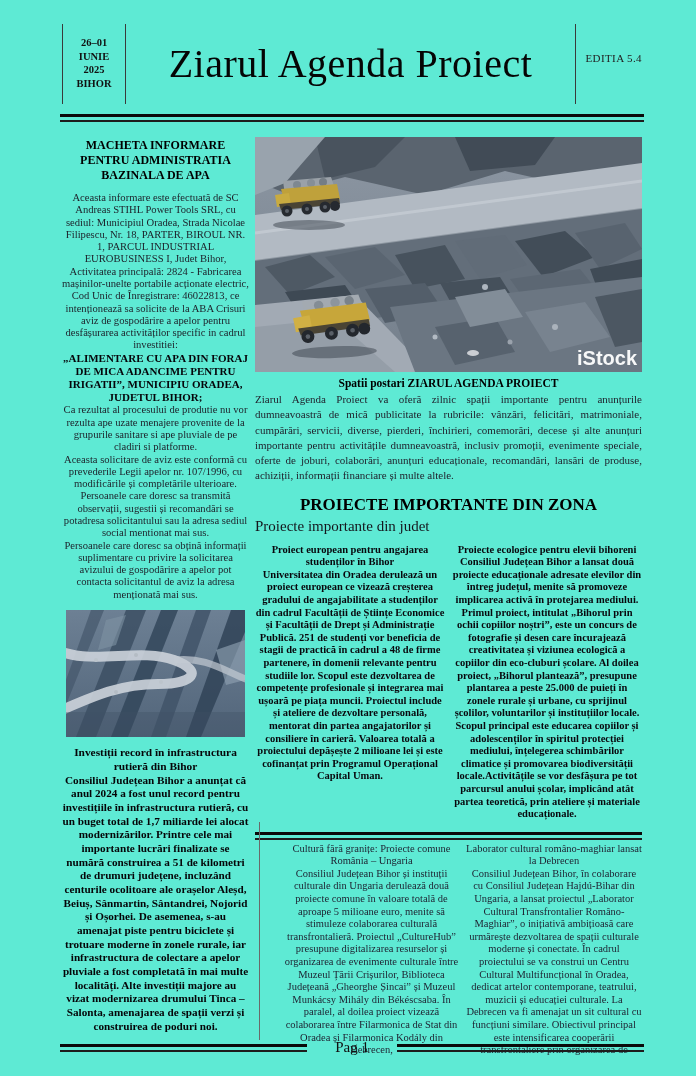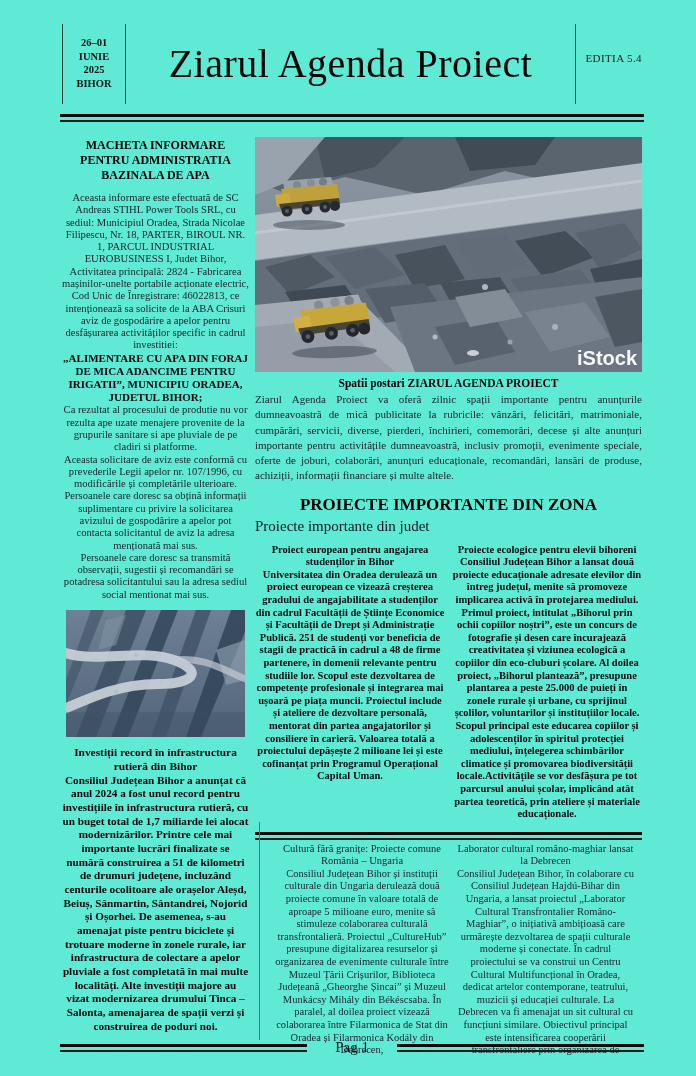--- a/index.html
+++ b/index.html
@@ -37,21 +37,21 @@
   .sec-title{margin-top:6px;text-align:center;font-weight:bold;font-size:17px;color:#000;}
   .sec-sub{margin-top:3px;text-align:left;font-size:15px;color:#14161c;}
   .cols{display:flex;margin-top:9px;height:288px;overflow:hidden;}
   .pcol{width:190px;font-weight:bold;font-size:10.5px;line-height:1.2;text-align:center;color:#08080d;}
   .pcol + .pcol{margin-left:7px;}
   .pcol .ph{margin:0;}
   .rule-b{margin-top:0;}
   .bcols{display:flex;margin-top:3px;height:216px;overflow:hidden;}
   .bcol{font-size:10.5px;line-height:1.2;text-align:center;color:#1d2130;}
   .bcol .bh{margin:0;}
-  .bcol.mid{margin-left:15px;width:184px;}
+  .bcol.mid{margin-left:25px;width:184px;}
   .bcol.right{margin-left:3px;width:177px;}
 
   .vsep{position:absolute;left:259px;top:822px;height:218px;width:1px;background:#6a6a6a;}
 
   .footerline{position:absolute;left:60px;right:52px;top:1039px;display:flex;align-items:center;}
   .footerline .seg{flex:1;}
   .pag{margin:0 28px;font-size:15px;white-space:nowrap;color:#111;}
 </style>
 </head>
 <body>
@@ -69,22 +69,22 @@
     <div class="edition">EDITIA 5.4</div>
   </div>
   <div class="drule rule-a"></div>
 
   <div class="leftcol">
     <div class="h3">MACHETA INFORMARE PENTRU ADMINISTRATIA BAZINALA DE APA</div>
     <p>Aceasta informare este efectuată de SC Andreas STIHL Power Tools SRL, cu sediul: Municipiul Oradea, Strada Nicolae Filipescu, Nr. 18, PARTER, BIROUL NR. 1, PARCUL INDUSTRIAL EUROBUSINESS I, Judet Bihor, Activitatea principală: 2824 - Fabricarea mașinilor-unelte portabile acționate electric, Cod Unic de Înregistrare: 46022813, ce intenționează sa solicite de la ABA Crisuri aviz de gospodărire a apelor pentru desfășurarea activităților specific in cadrul investitiei:</p>
     <p class="b">„ALIMENTARE CU APA DIN FORAJ DE MICA ADANCIME PENTRU IRIGATII”, MUNICIPIU ORADEA, JUDETUL BIHOR;</p>
     <p>Ca rezultat al procesului de produtie nu vor rezulta ape uzate menajere provenite de la grupurile sanitare si ape pluviale de pe cladiri si platforme.</p>
     <p>Aceasta solicitare de aviz este conformă cu prevederile Legii apelor nr. 107/1996, cu modificările și completările ulterioare.</p>
+    <p>Persoanele care doresc sa transmită observații, sugestii și recomandări se potadresa solicitantului sau la adresa sediul social mentionat mai sus.</p>
     <p>Persoanele care doresc sa obțină informații suplimentare cu privire la solicitarea avizului de gospodărire a apelor pot contacta solicitantul de aviz la adresa menționată mai sus.</p>
-    <p>Persoanele care doresc sa transmită observații, sugestii și recomandări se potadresa solicitantului sau la adresa sediul social mentionat mai sus.</p>
 
     <svg class="cliff" width="179" height="127" viewBox="0 0 179 127">
       <defs>
         <linearGradient id="gc" x1="0" y1="0" x2="0" y2="1">
           <stop offset="0" stop-color="#6d8094"></stop>
             <stop offset="1" stop-color="#52657a"></stop>
         </linearGradient>
       </defs>
       <rect width="179" height="127" fill="url(#gc)"></rect>
       <polygon points="60,0 80,0 30,127 10,127" fill="#3c4f63" opacity=".85"></polygon>

